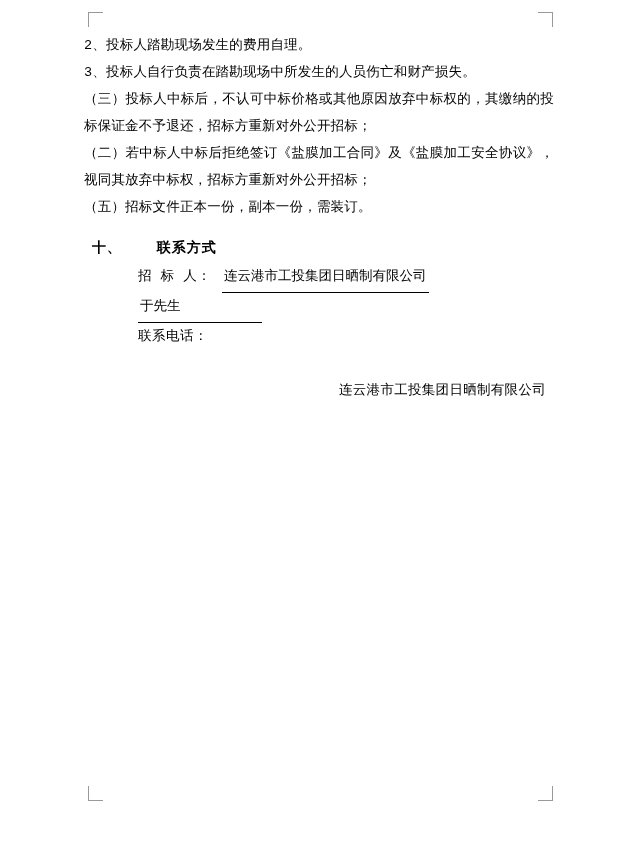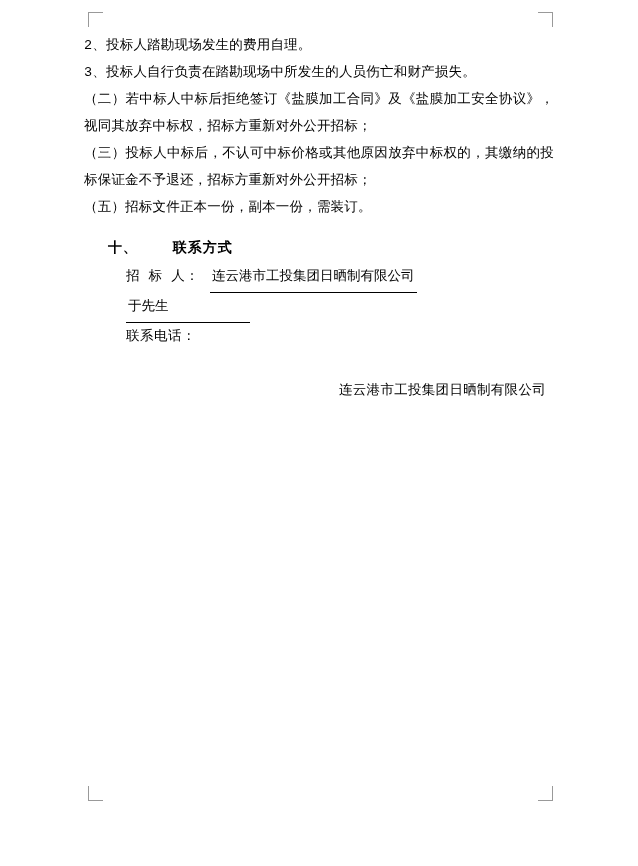--- a/index.html
+++ b/index.html
@@ -42,26 +42,26 @@
   .para {
     font-size: 13.5px;
     line-height: 27px;
     text-align: justify;
     margin: 0;
     letter-spacing: 0.2px;
   }
   .section-title {
     font-size: 14px;
     font-weight: bold;
-    margin: 18px 0 6px 24px;
+    margin: 18px 0 6px 8px;
     letter-spacing: 1px;
   }
   .contact-block {
     margin-top: 6px;
-    margin-left: 42px;
+    margin-left: 54px;
   }
   .contact-row {
     display: flex;
     align-items: baseline;
     font-size: 13.5px;
     line-height: 28px;
   }
   .contact-label {
     width: 84px;
     flex: none;
@@ -93,22 +93,22 @@
 
   <div class="crop tl"></div>
   <div class="crop tr"></div>
   <div class="crop bl"></div>
   <div class="crop br"></div>
 
   <div class="content">
 
     <p class="para">2、投标人踏勘现场发生的费用自理。</p>
     <p class="para">3、投标人自行负责在踏勘现场中所发生的人员伤亡和财产损失。</p>
+    <p class="para">（三）投标人中标后，不认可中标价格或其他原因放弃中标权的，其缴纳的投标保证金不予退还，招标方重新对外公开招标；</p>
     <p class="para">（二）若中标人中标后拒绝签订《盐膜加工合同》及《盐膜加工安全协议》，视同其放弃中标权，招标方重新对外公开招标；</p>
-    <p class="para">（三）投标人中标后，不认可中标价格或其他原因放弃中标权的，其缴纳的投标保证金不予退还，招标方重新对外公开招标；</p>
     <p class="para">（五）招标文件正本一份，副本一份，需装订。</p>
 
     <div class="section-title">
       <span>十、</span>
       <span style="display:inline-block;width:16px"></span>
       <span>联系方式</span>
     </div>
 
     <div class="contact-block">
       <div class="contact-row">

